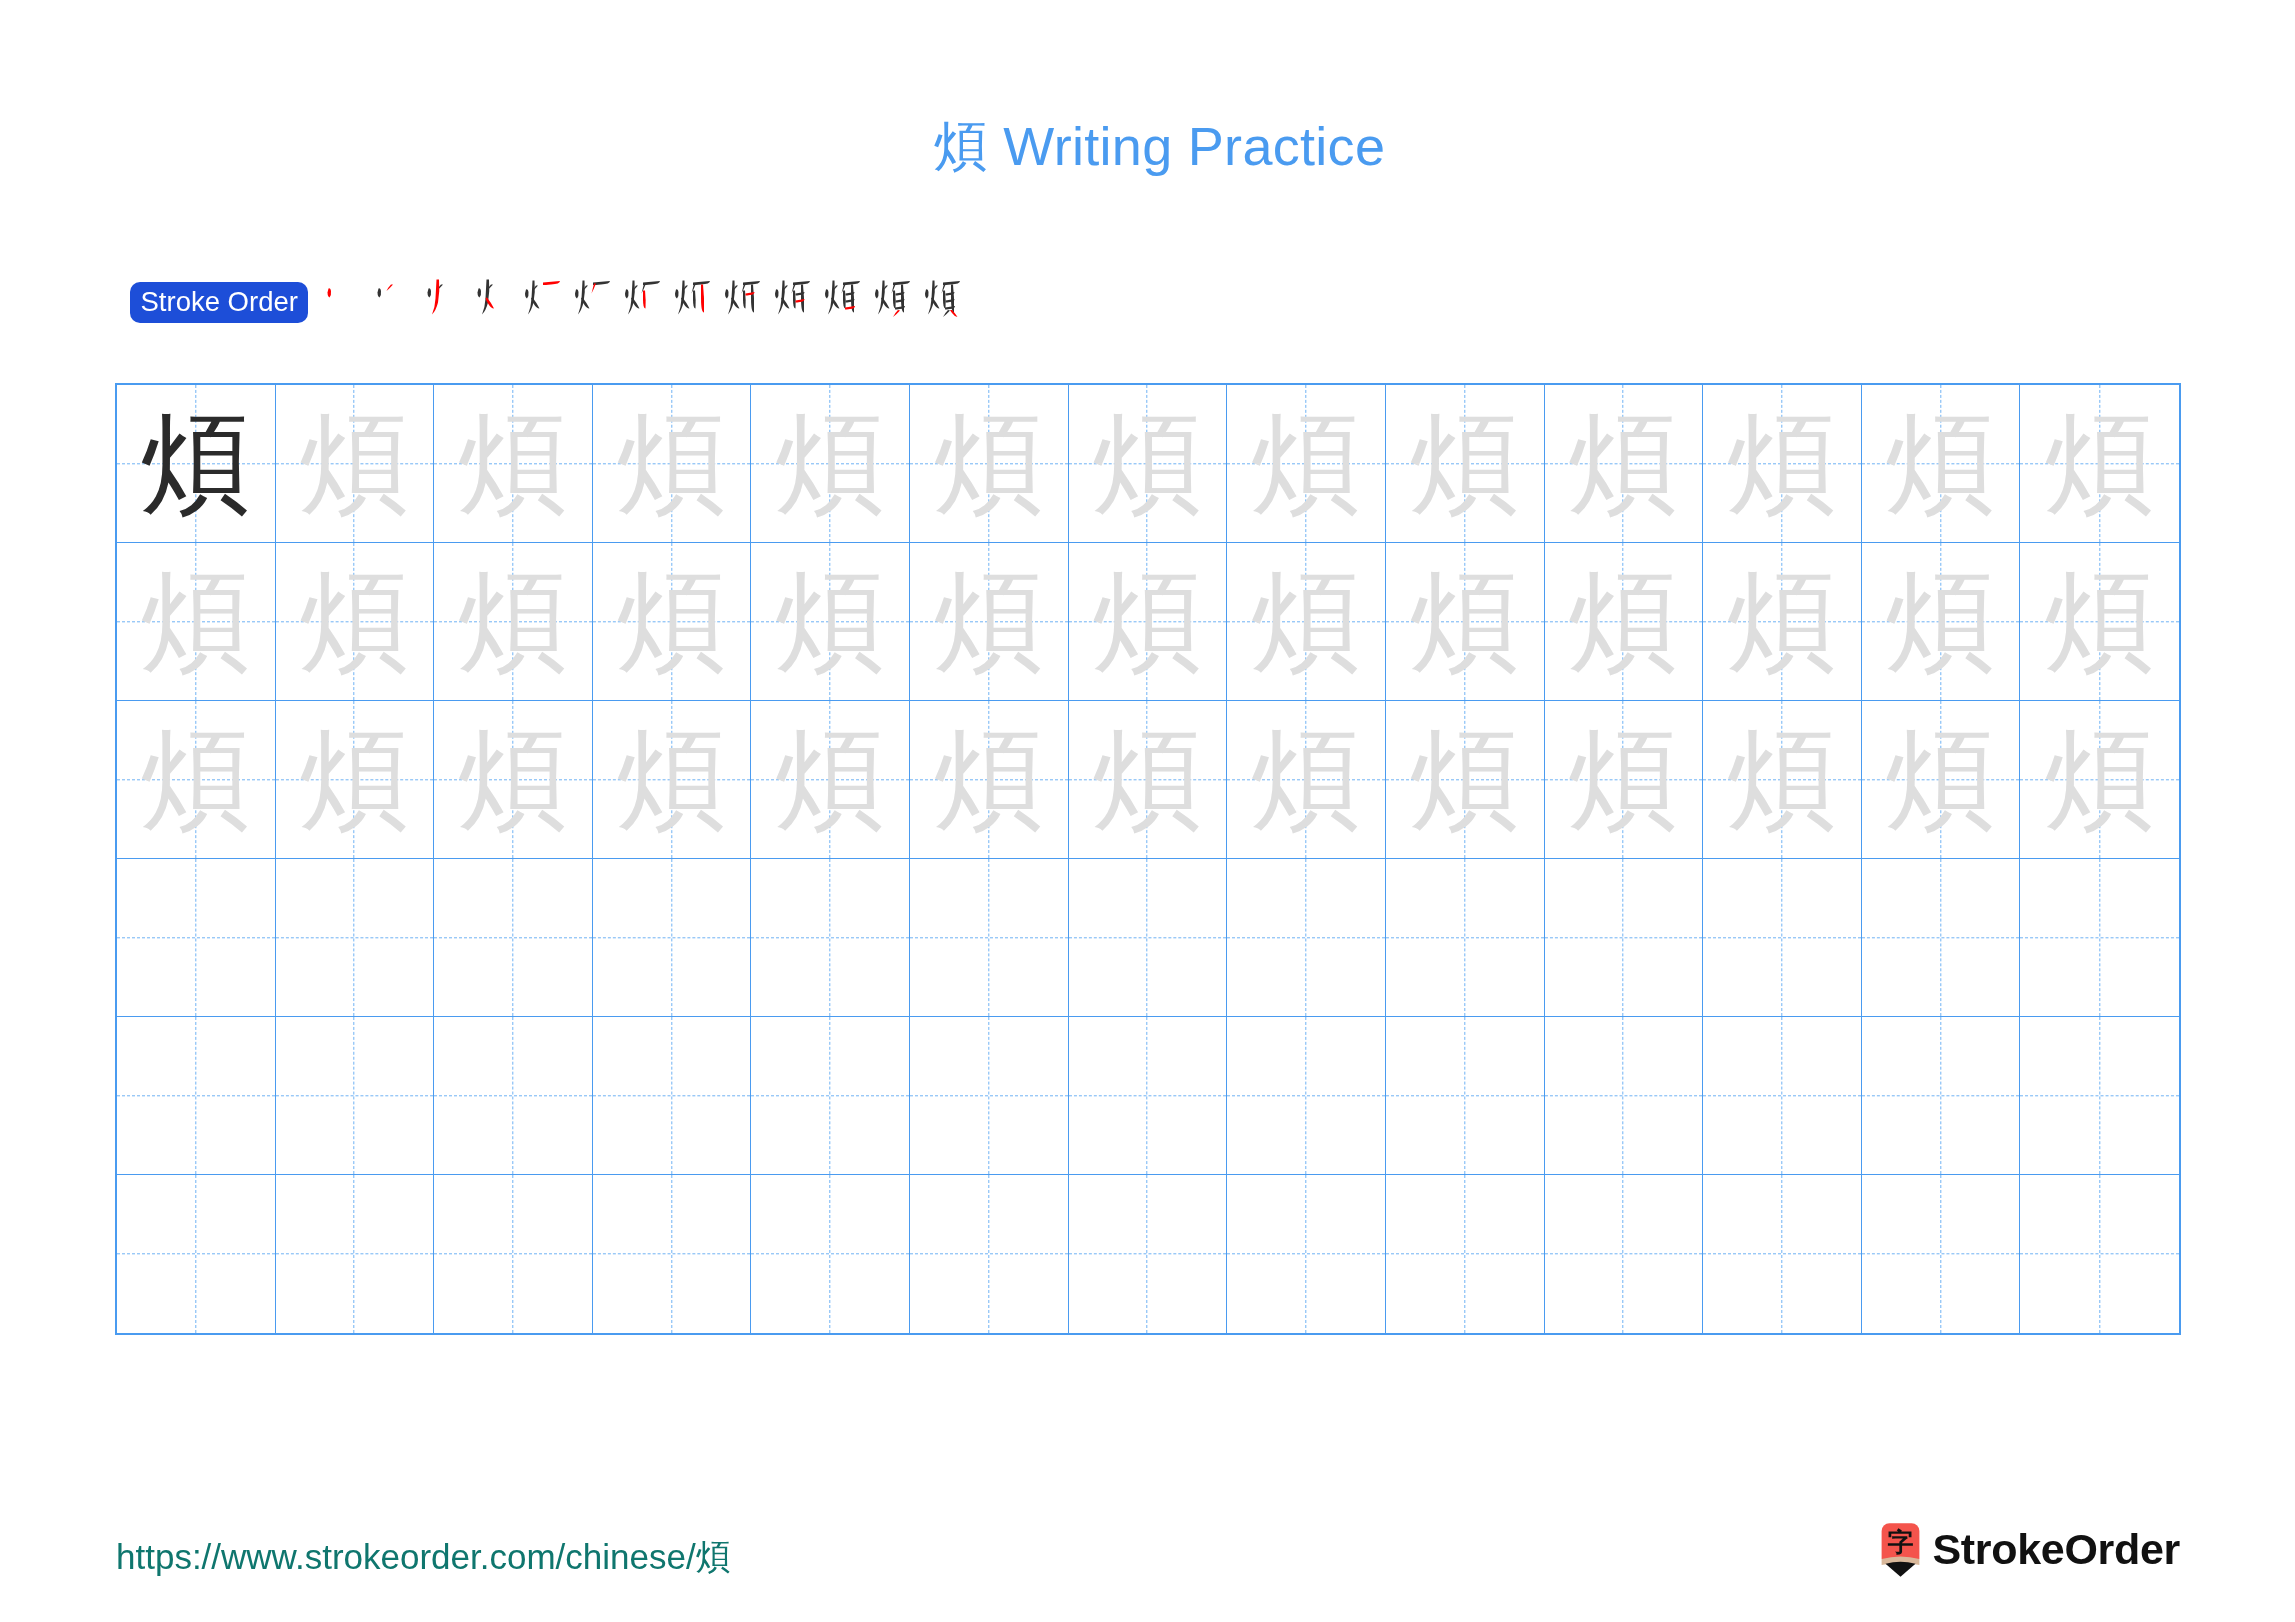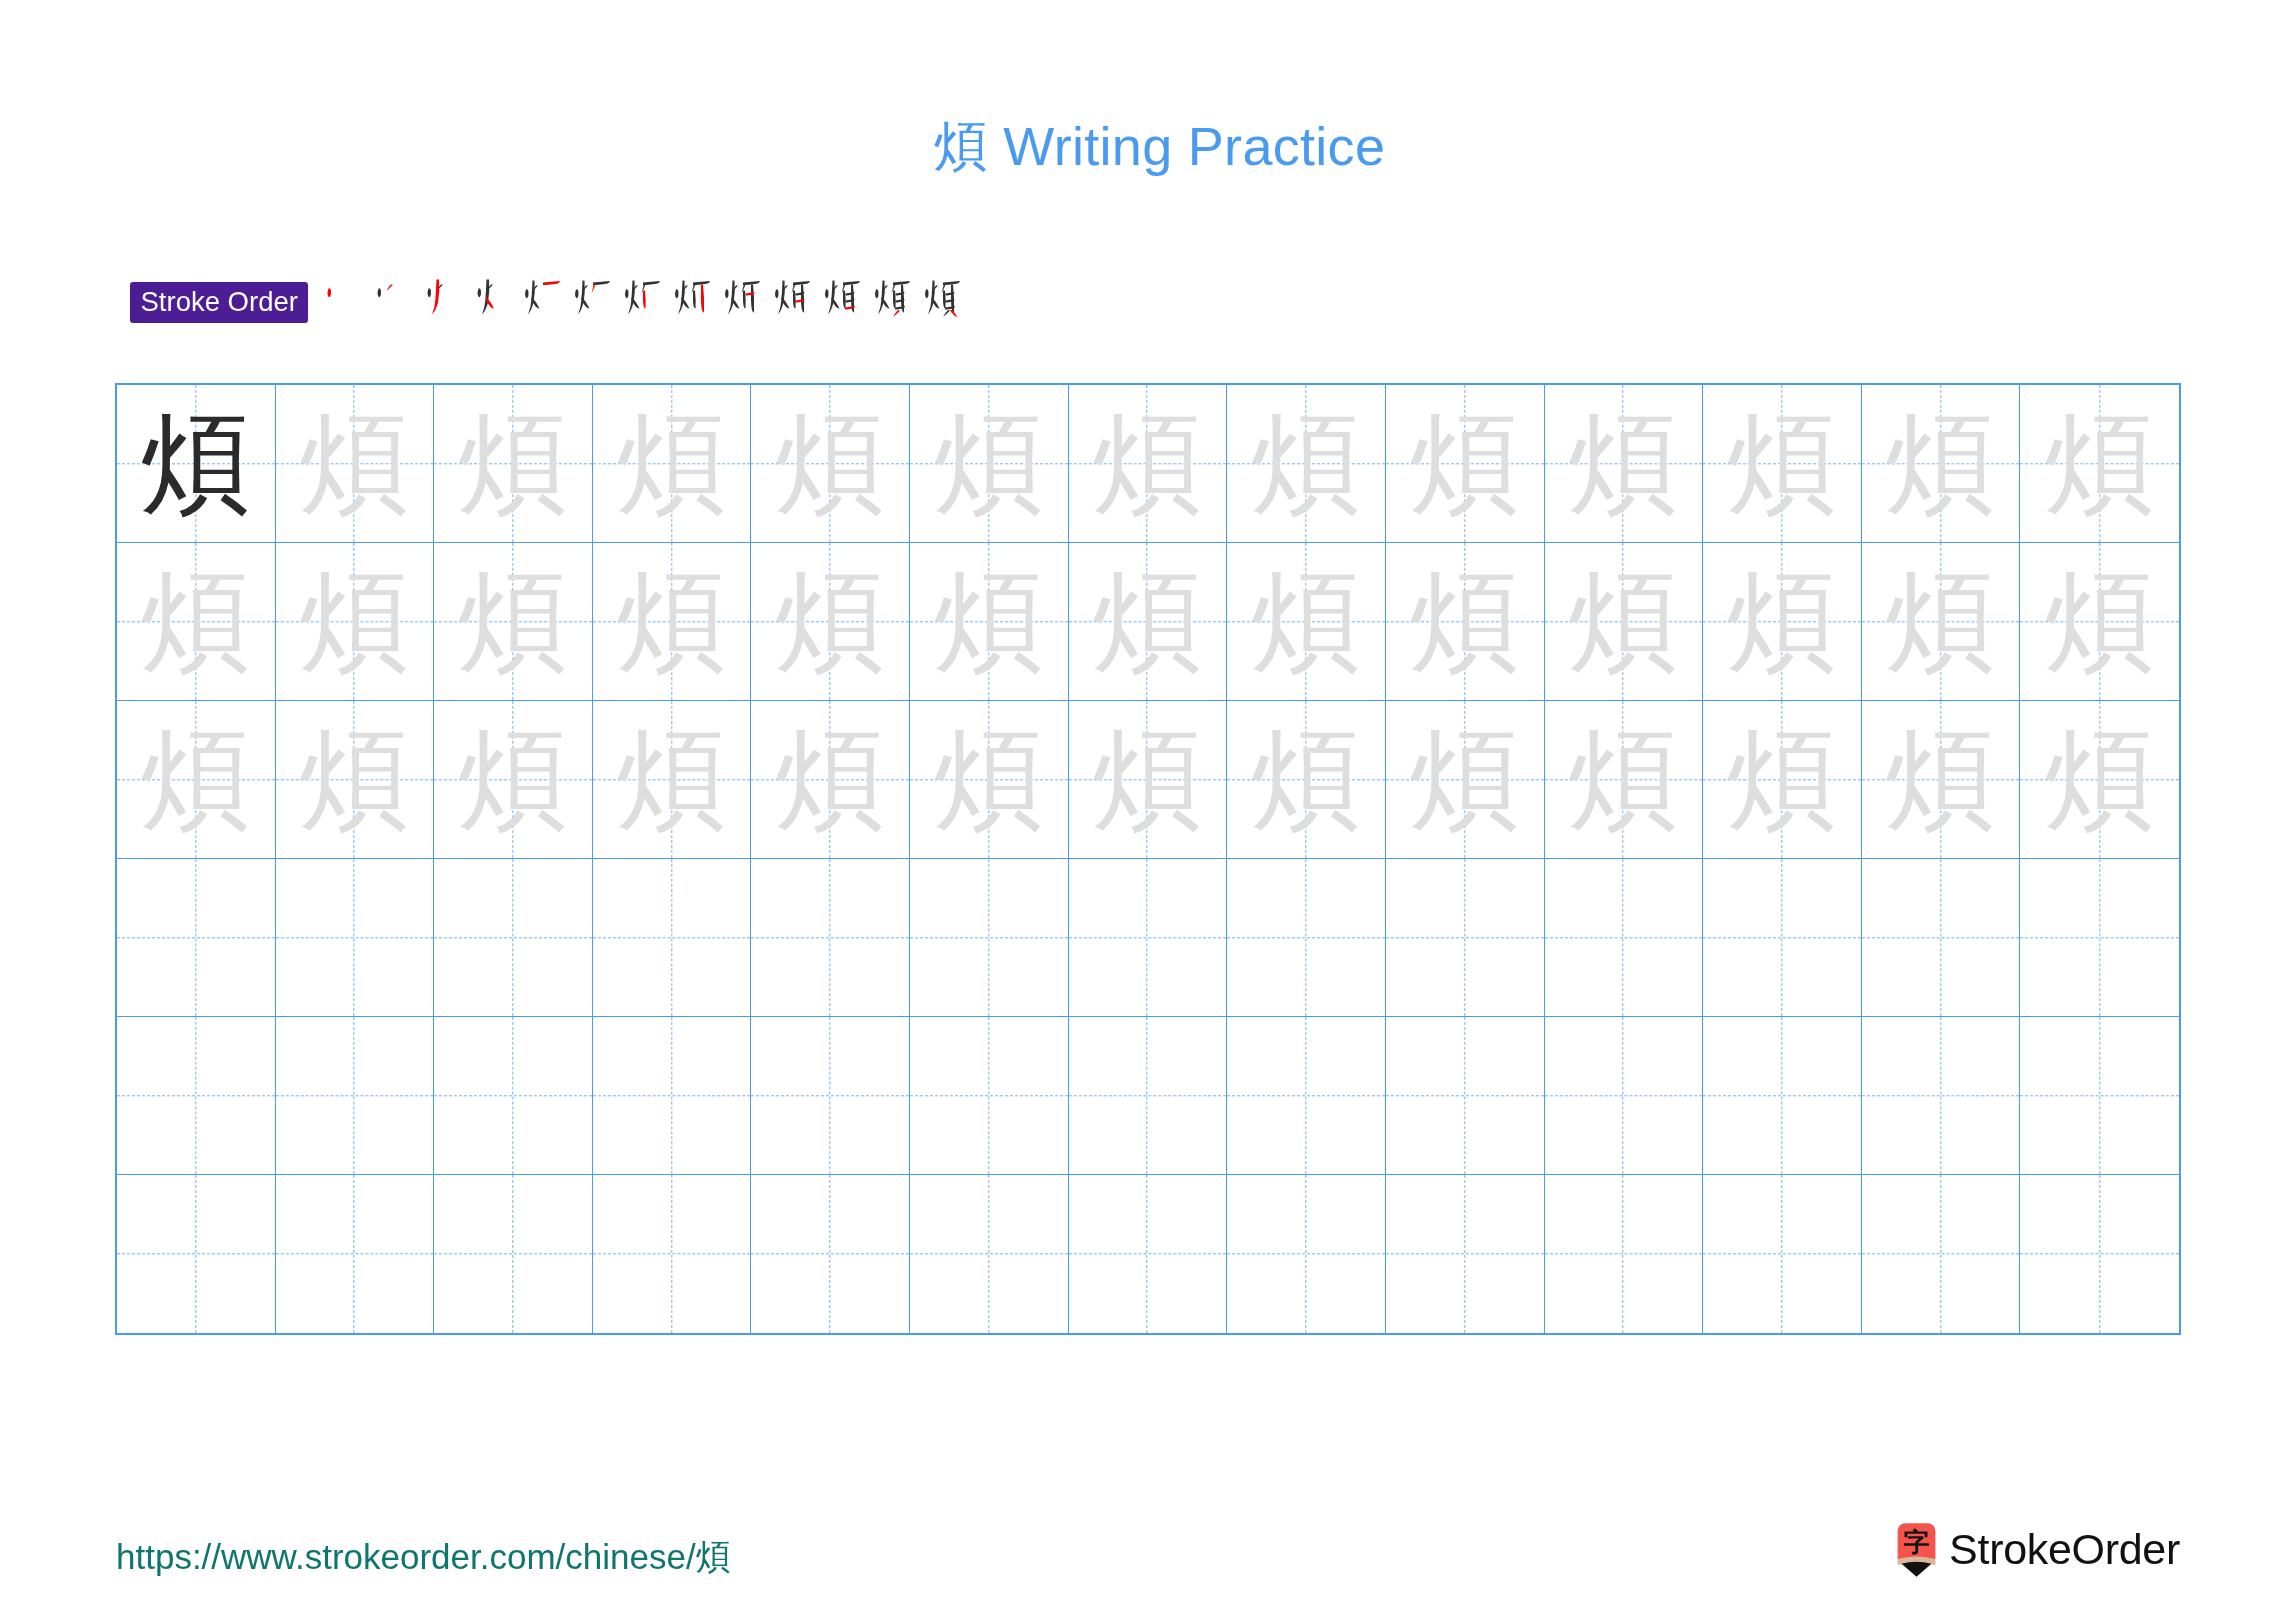--- a/index.html
+++ b/index.html
@@ -32,26 +32,26 @@
   
   .stroke-order-row {
     position: absolute;
     top: 254px;
     left: 130px;
     display: flex;
     align-items: center;
     height: 79px;
   }
   .stroke-order-badge {
-    background: #4c1d95;
+    background: #1d4ed8;
     color: #ffffff;
     font-size: 27.5px;
     font-weight: 400;
     padding: 5.9px 10.5px 7.9px 10.5px;
-    border-radius: 3px;
+    border-radius: 10px;
     line-height: 1;
     white-space: nowrap;
     margin-top: 18px;
   }
   .stroke-steps {
     display: flex;
     align-items: flex-start;
     margin-left: 9.2px;
   }
   .stroke-step {
@@ -150,21 +150,21 @@
   .brand-mark {
     width: 41px;
     height: 56px;
     position: relative;
     margin-right: 11.8px;
     flex: 0 0 41px;
   }
   .brand-mark svg { display: block; width: 41px; height: 56px; }
   .brand-name {
     font-size: 43px;
-    font-weight: 400;
+    font-weight: 700;
     color: #111111;
     letter-spacing: -0.3px;
     white-space: nowrap;
   }
 </style>
 </head>
 <body>
 
 <div class="page-title">煩 Writing Practice</div>
 

